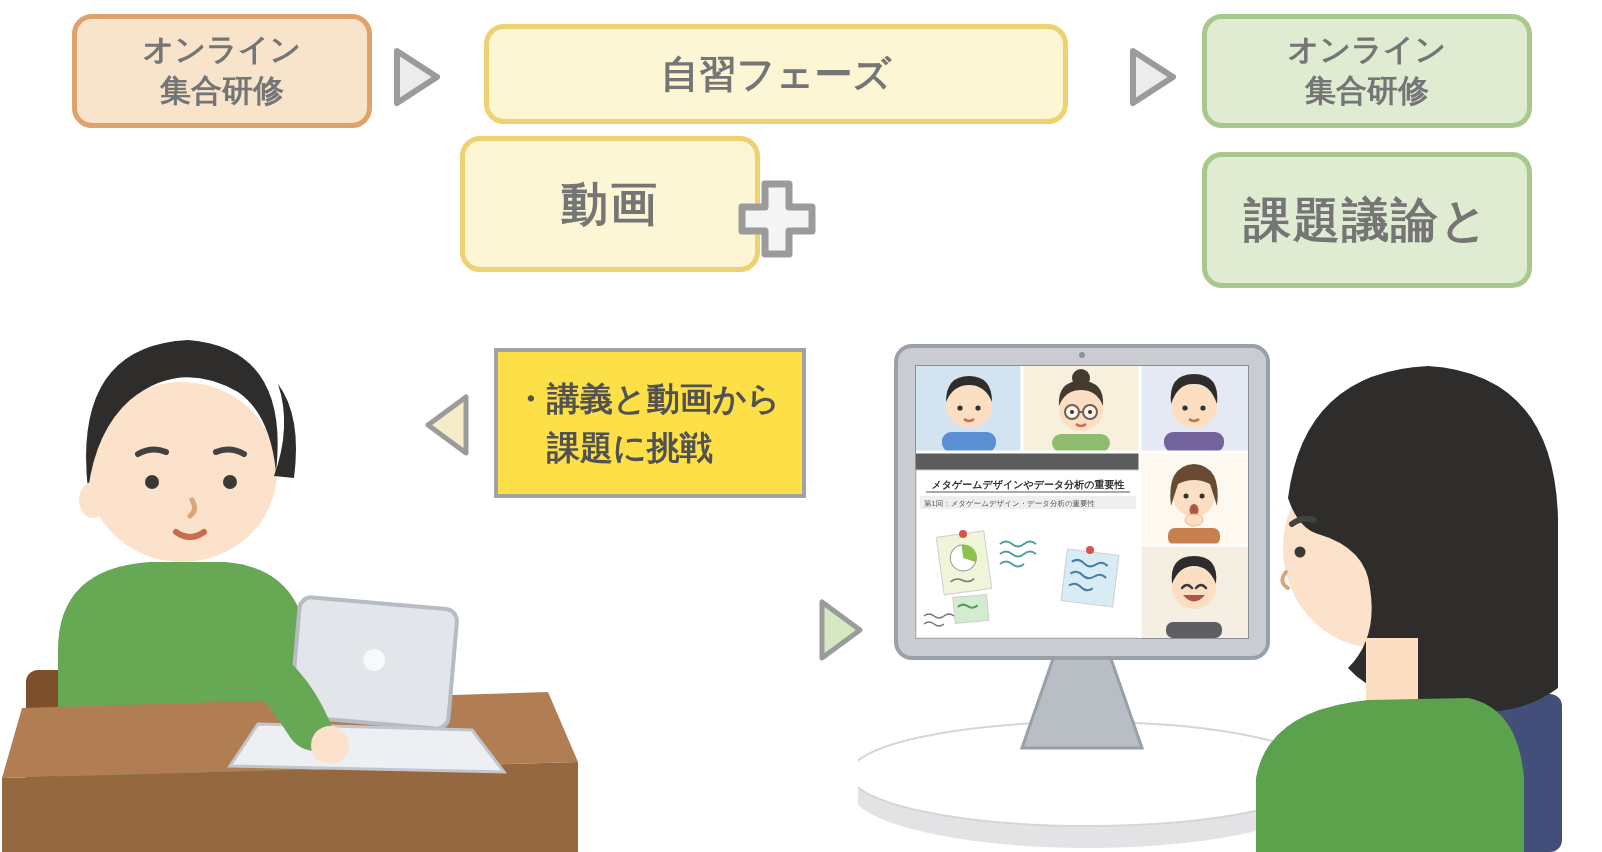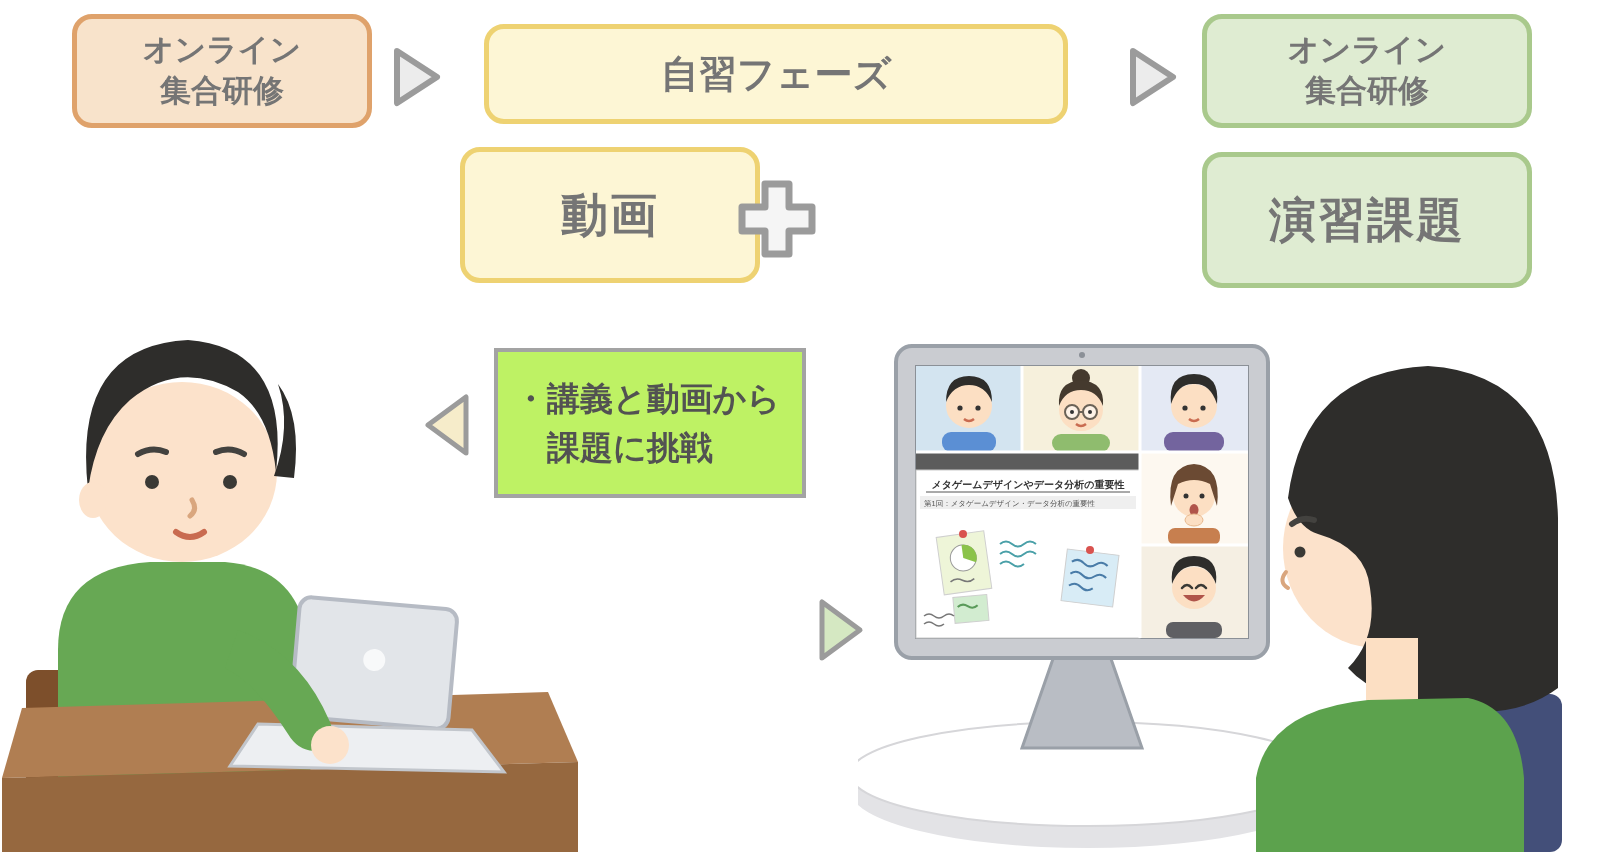--- a/index.html
+++ b/index.html
@@ -19,21 +19,21 @@
     color:var(--label_text,#757575);
   }
   .orange { background:var(--orange_fill,#f8e3cb); border-color:var(--orange_border,#dfa26b); }
   .yellow { background:var(--yellow_fill,#fdf6d5); border-color:var(--yellow_border,#eed272); }
   .green  { background:var(--green_fill,#dfecd2);  border-color:var(--green_border,#a9c98c); }
   .phase      { font-size:31px; line-height:1.32; }
   .phase-wide { font-size:38px; }
   .activity   { font-size:47px; letter-spacing:2px; }
   .note {
     position:absolute; display:flex; align-items:center; justify-content:flex-start;
-    background:#bef264; border:4px solid var(--note_border,#a3a3a3);
+    background:#fde047; border:4px solid var(--note_border,#a3a3a3);
     color:var(--note_text,#525252); font-weight:700; font-size:33px; line-height:1.5;
     white-space:pre-line; padding-left:16px; text-align:left;
   }
   .flow-tri     { fill:var(--arrow_fill,#ececec); stroke:var(--arrow_stroke,#9b9b9b); stroke-width:6; stroke-linejoin:round; }
   .callout-left  { fill:var(--callout_left_fill,#f6ecca);  stroke:var(--arrow_stroke,#9b9b9b); stroke-width:5; stroke-linejoin:round; }
   .callout-right { fill:var(--callout_right_fill,#d5e8c2); stroke:var(--arrow_stroke,#9b9b9b); stroke-width:5; stroke-linejoin:round; }
   .plus-shape   { fill:#f5f5f5; stroke:var(--arrow_stroke,#9b9b9b); stroke-width:7; stroke-linejoin:round; }
   svg text { font-family:"Liberation Sans","DejaVu Sans",sans-serif; }
 </style>
 </head>
@@ -57,31 +57,31 @@
   <svg class="abs" style="left:1126px;top:44px" width="54" height="66" viewBox="0 0 54 66">
     <polygon class="flow-tri" points="7,7 47,33 7,59"></polygon>
   </svg>
 
   <div class="box green phase" style="left:1202px;top:14px;width:330px;height:114px">
     <span>オンライン
 集合研修</span>
   </div>
 
 
-  <div class="box yellow activity" style="left:460px;top:147px;width:300px;height:136px">
+  <div class="box yellow activity" style="left:460px;top:136px;width:300px;height:136px">
     <span>動画</span>
   </div>
 
 
   <svg class="abs" style="left:732px;top:174px" width="90" height="90" viewBox="0 0 90 90">
     <path class="plus-shape" d="M33,10 h24 v23 h23 v24 h-23 v23 h-24 v-23 h-23 v-24 h23 z"></path>
   </svg>
 
   <div class="box green activity" style="left:1202px;top:152px;width:330px;height:136px">
-    <span>演習課題</span>
+    <span>課題議論と</span>
   </div>
 
   <svg class="abs" style="left:0;top:300px" width="580" height="552" viewBox="0 0 580 552">
     <rect x="26" y="370" width="84" height="150" rx="12" fill="#7d4f2b"></rect>
     <path d="M58,552 L58,350 Q58,268 150,262 L225,262 Q300,268 308,345 L312,552 Z" fill="#67a854"></path>
     <g>
       <ellipse cx="182" cy="172" rx="95" ry="90" fill="#fce2cb"></ellipse>
       <path d="M88,190 Q72,46 188,40 Q290,48 276,172 Q270,114 238,92 Q180,59 130,100 Q96,130 88,190 Z" fill="#2e2d2b"></path>
       <path d="M274,176 Q292,126 278,84 Q302,116 294,178 Z" fill="#2e2d2b"></path>
       <ellipse cx="93" cy="200" rx="14" ry="18" fill="#fce2cb"></ellipse>

